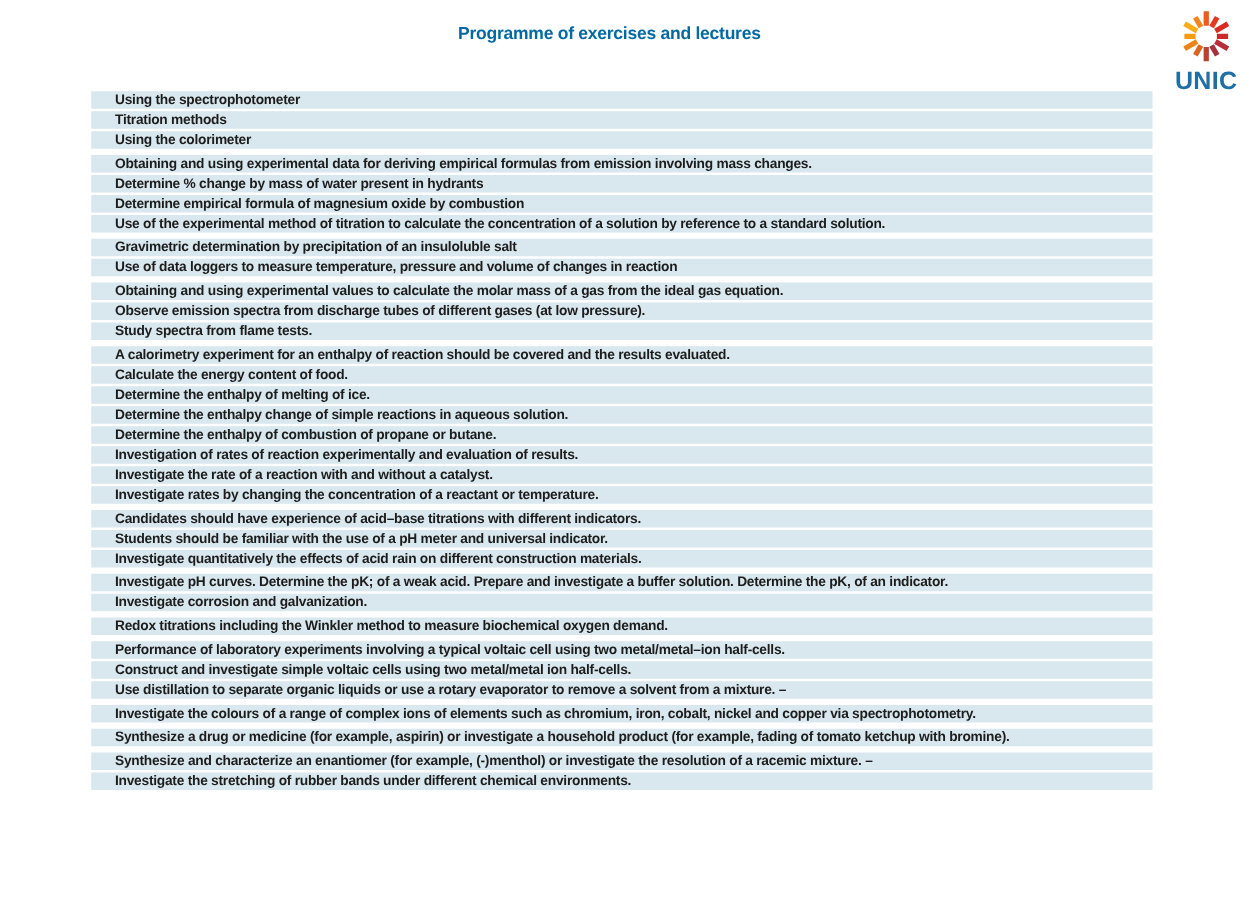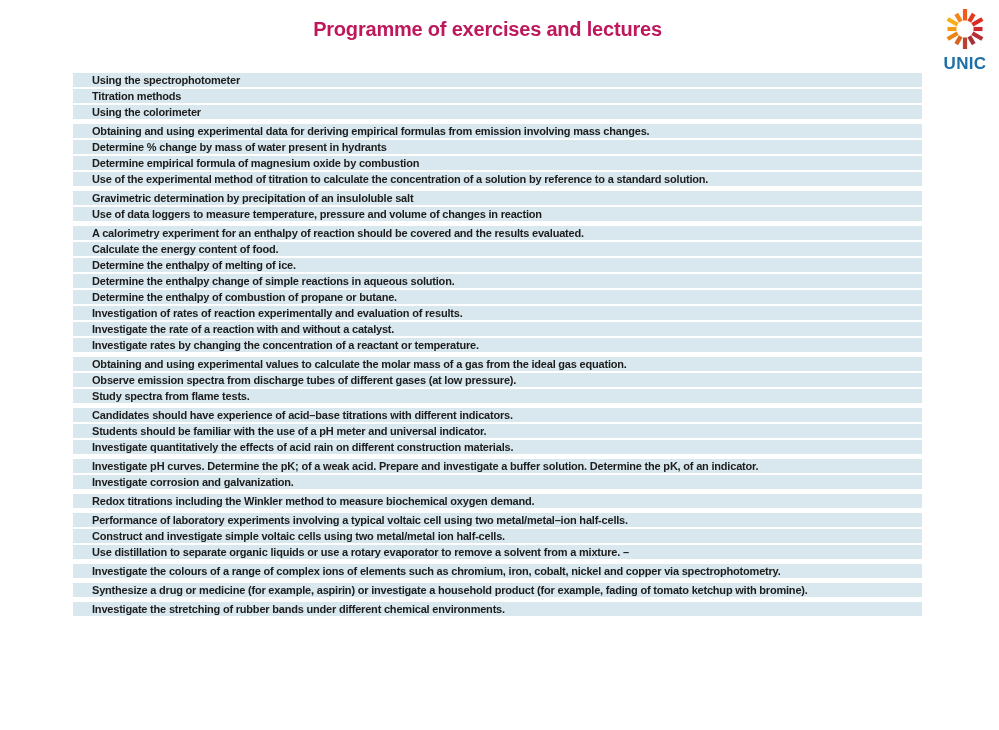--- a/index.html
+++ b/index.html
@@ -8,36 +8,36 @@
     background: #ffffff;
     font-family: "Liberation Sans", sans-serif;
     position: relative;
     overflow: hidden;
   }
   .page-title {
     position: absolute;
     top: 18px; left: 0;
     width: 975px;
     text-align: center;
-    font-size: 20px;
+    font-size: 14px;
     font-weight: bold;
-    color: #be185d;
+    color: #0369a1;
     letter-spacing: -0.2px;
   }
   .logo {
     position: absolute;
     top: 5px; right: 7px;
     width: 54px;
     text-align: center;
   }
   .logo svg { display: block; margin: 0 auto; }
   .logo-text {
     color: #1d6fa5;
     font-weight: bold;
-    font-size: 17px;
+    font-size: 20px;
     line-height: 1;
     margin-top: 2px;
     letter-spacing: 0.3px;
   }
   .list {
     position: absolute;
     left: 73px; top: 73px;
     width: 849px;
   }
   .group { margin-bottom: 5px; }
@@ -90,33 +90,33 @@
       <div class="row">Obtaining and using experimental data for deriving empirical formulas from emission involving mass changes.</div>
       <div class="row">Determine % change by mass of water present in hydrants</div>
       <div class="row">Determine empirical formula of magnesium oxide by combustion</div>
       <div class="row">Use of the experimental method of titration to calculate the concentration of a solution by reference to a standard solution.</div>
     </div>
     <div class="group">
       <div class="row">Gravimetric determination by precipitation of an insuloluble salt</div>
       <div class="row">Use of data loggers to measure temperature, pressure and volume of changes in reaction</div>
     </div>
     <div class="group">
+      <div class="row">Obtaining and using experimental values to calculate the molar mass of a gas from the ideal gas equation.</div>
+      <div class="row">Observe emission spectra from discharge tubes of different gases (at low pressure).</div>
+      <div class="row">Study spectra from flame tests.</div>
+    </div>
+    <div class="group">
       <div class="row">A calorimetry experiment for an enthalpy of reaction should be covered and the results evaluated.</div>
       <div class="row">Calculate the energy content of food.</div>
       <div class="row">Determine the enthalpy of melting of ice.</div>
       <div class="row">Determine the enthalpy change of simple reactions in aqueous solution.</div>
       <div class="row">Determine the enthalpy of combustion of propane or butane.</div>
       <div class="row">Investigation of rates of reaction experimentally and evaluation of results.</div>
       <div class="row">Investigate the rate of a reaction with and without a catalyst.</div>
       <div class="row">Investigate rates by changing the concentration of a reactant or temperature.</div>
-    </div>
-    <div class="group">
-      <div class="row">Obtaining and using experimental values to calculate the molar mass of a gas from the ideal gas equation.</div>
-      <div class="row">Observe emission spectra from discharge tubes of different gases (at low pressure).</div>
-      <div class="row">Study spectra from flame tests.</div>
     </div>
     <div class="group">
       <div class="row">Candidates should have experience of acid–base titrations with different indicators.</div>
       <div class="row">Students should be familiar with the use of a pH meter and universal indicator.</div>
       <div class="row">Investigate quantitatively the effects of acid rain on different construction materials.</div>
     </div>
     <div class="group">
       <div class="row">Investigate pH curves. Determine the pK; of a weak acid. Prepare and investigate a buffer solution. Determine the pK, of an indicator.</div>
       <div class="row">Investigate corrosion and galvanization.</div>
     </div>
@@ -128,15 +128,16 @@
       <div class="row">Construct and investigate simple voltaic cells using two metal/metal ion half-cells.</div>
       <div class="row">Use distillation to separate organic liquids or use a rotary evaporator to remove a solvent from a mixture. –</div>
     </div>
     <div class="group">
       <div class="row">Investigate the colours of a range of complex ions of elements such as chromium, iron, cobalt, nickel and copper via spectrophotometry.</div>
     </div>
     <div class="group">
       <div class="row">Synthesize a drug or medicine (for example, aspirin) or investigate a household product (for example, fading of tomato ketchup with bromine).</div>
     </div>
     <div class="group">
+      <div class="row">Synthesize and characterize an enantiomer (for example, (-)menthol) or investigate the resolution of a racemic mixture. –</div>
       <div class="row">Investigate the stretching of rubber bands under different chemical environments.</div>
     </div>
   </div>
 
 </body></html>

